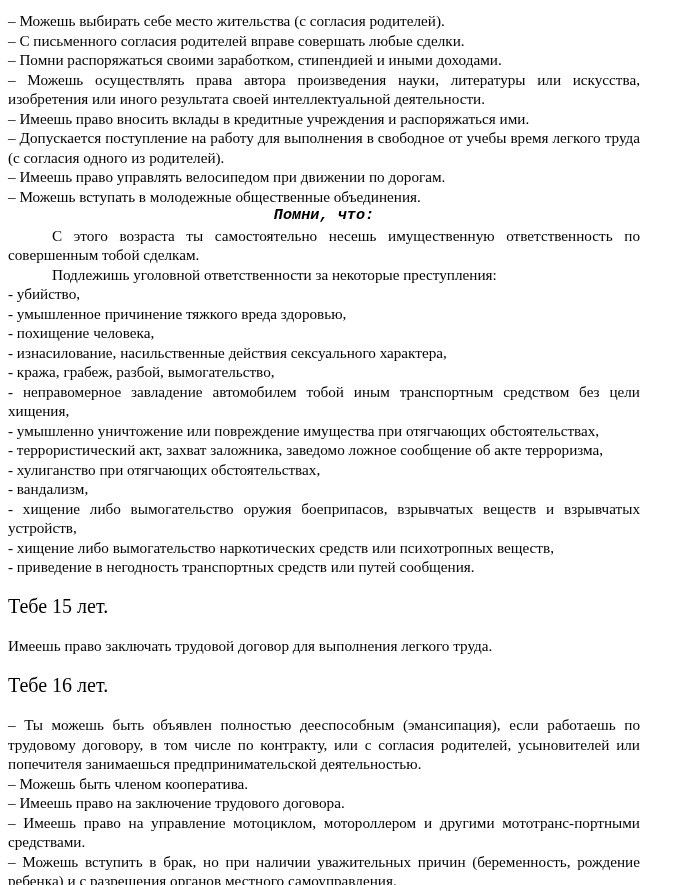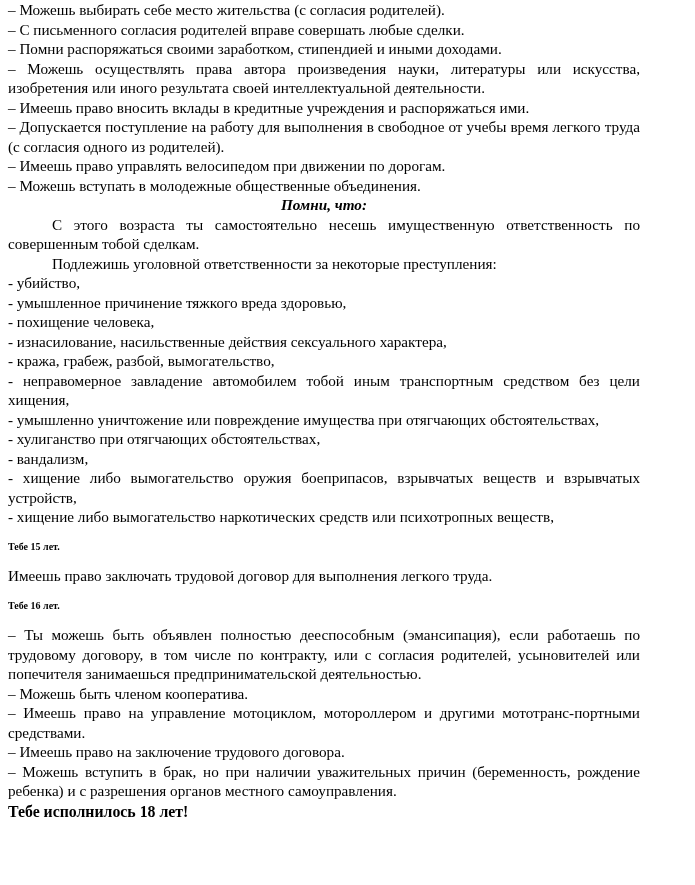--- a/index.html
+++ b/index.html
@@ -12,51 +12,52 @@
     background: #ffffff;
     font-family: "Liberation Serif", serif;
     color: #000000;
     overflow: hidden;
   }
   .page {
     position: relative;
     width: 648px;
     height: 885px;
     box-sizing: border-box;
-    padding: 0 8px 0 8px;
+    padding: 11px 8px 0 8px;
   }
   .line {
     font-size: 15.2px;
     line-height: 19.5px;
     white-space: pre-wrap;
     margin: 0;
   }
   .indent {
     text-indent: 44px;
   }
   .just {
     text-align: justify;
   }
   .age-head {
-    font-weight: bold;
-    font-size: 10px;
+    font-weight: normal;
+    font-size: 20px;
     line-height: 19.5px;
   }
   .age18 {
     font-weight: bold;
     font-size: 15.8px;
     line-height: 20px;
     margin-top: 1px;
   }
   .pomni-center {
     text-align: center;
   }
   .pomni-ital {
     font-style: italic;
     font-weight: bold;
+    font-family: Liberation Mono, monospace;
   }
 </style>
 </head>
 <body>
 
 <div class="page">
 
   <div>
     <p class="line just">– Можешь выбирать себе место жительства (с согласия родителей).</p>
     <p class="line just">– С письменного согласия родителей вправе совершать любые сделки.</p>
@@ -74,34 +75,36 @@
   <p class="line indent">Подлежишь уголовной ответственности за некоторые преступления:</p>
 
   <div>
     <p class="line just">- убийство,</p>
     <p class="line just">- умышленное причинение тяжкого вреда здоровью,</p>
     <p class="line just">- похищение человека,</p>
     <p class="line just">- изнасилование, насильственные действия сексуального характера,</p>
     <p class="line just">- кража, грабеж, разбой, вымогательство,</p>
     <p class="line just">- неправомерное завладение автомобилем тобой иным транспортным средством без цели хищения,</p>
     <p class="line just">- умышленно уничтожение или повреждение имущества при отягчающих обстоятельствах,</p>
+    <p class="line just">- террористический акт, захват заложника, заведомо ложное сообщение об акте терроризма,</p>
     <p class="line just">- хулиганство при отягчающих обстоятельствах,</p>
     <p class="line just">- вандализм,</p>
     <p class="line just">- хищение либо вымогательство оружия боеприпасов, взрывчатых веществ и взрывчатых устройств,</p>
     <p class="line just">- хищение либо вымогательство наркотических средств или психотропных веществ,</p>
+    <p class="line just">- приведение в негодность транспортных средств или путей сообщения.</p>
   </div>
 
   <p class="age-head">Тебе 15 лет.</p>
   <p class="line">Имеешь право заключать трудовой договор для выполнения легкого труда.</p>
 
   <p class="age-head">Тебе 16 лет.</p>
   <div>
     <p class="line just">– Ты можешь быть объявлен полностью дееспособным (эмансипация), если работаешь по трудовому договору, в том числе по контракту, или с согласия родителей, усыновителей или попечителя занимаешься предпринимательской деятельностью.</p>
     <p class="line just">– Можешь быть членом кооператива.</p>
+    <p class="line just">– Имеешь право на заключение трудового договора.</p>
     <p class="line just">– Имеешь право на управление мотоциклом, мотороллером и другими мототранс-портными средствами.</p>
-    <p class="line just">– Имеешь право на заключение трудового договора.</p>
     <p class="line just">– Можешь вступить в брак, но при наличии уважительных причин (беременность, рождение ребенка) и с разрешения органов местного самоуправления.</p>
   </div>
 
 
   <p class="age18">Тебе исполнилось 18 лет!</p>
 
 </div>
 
 </body></html>

